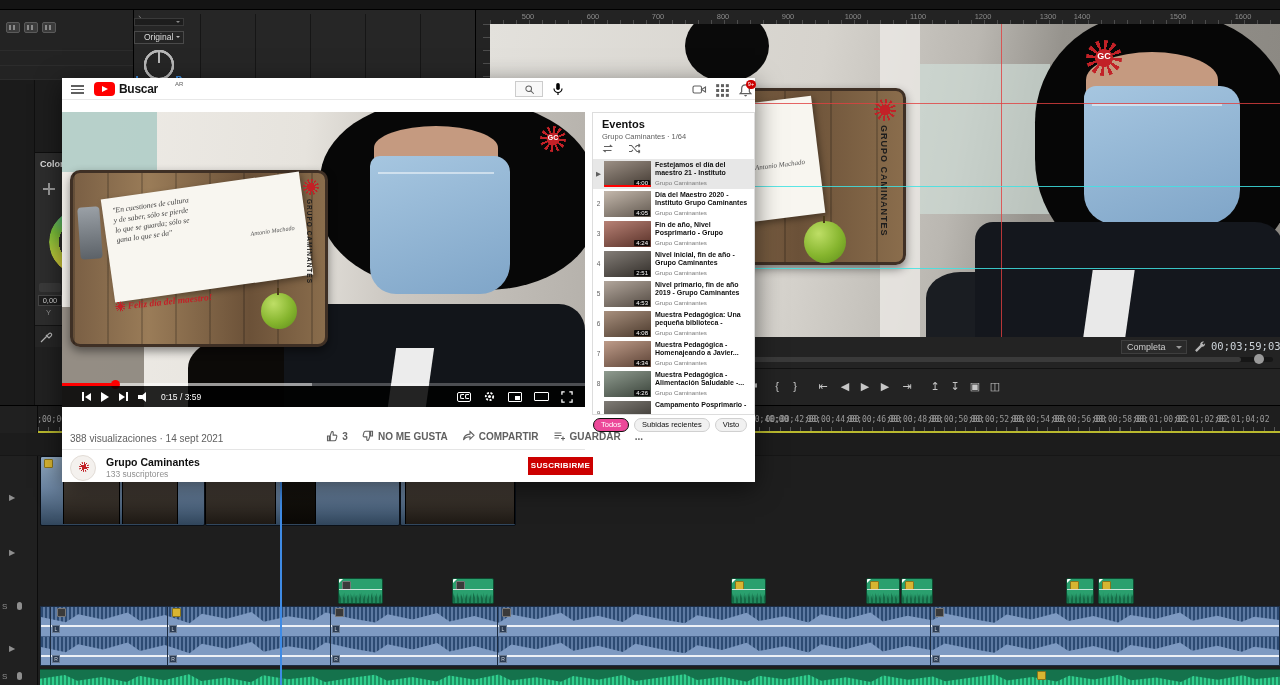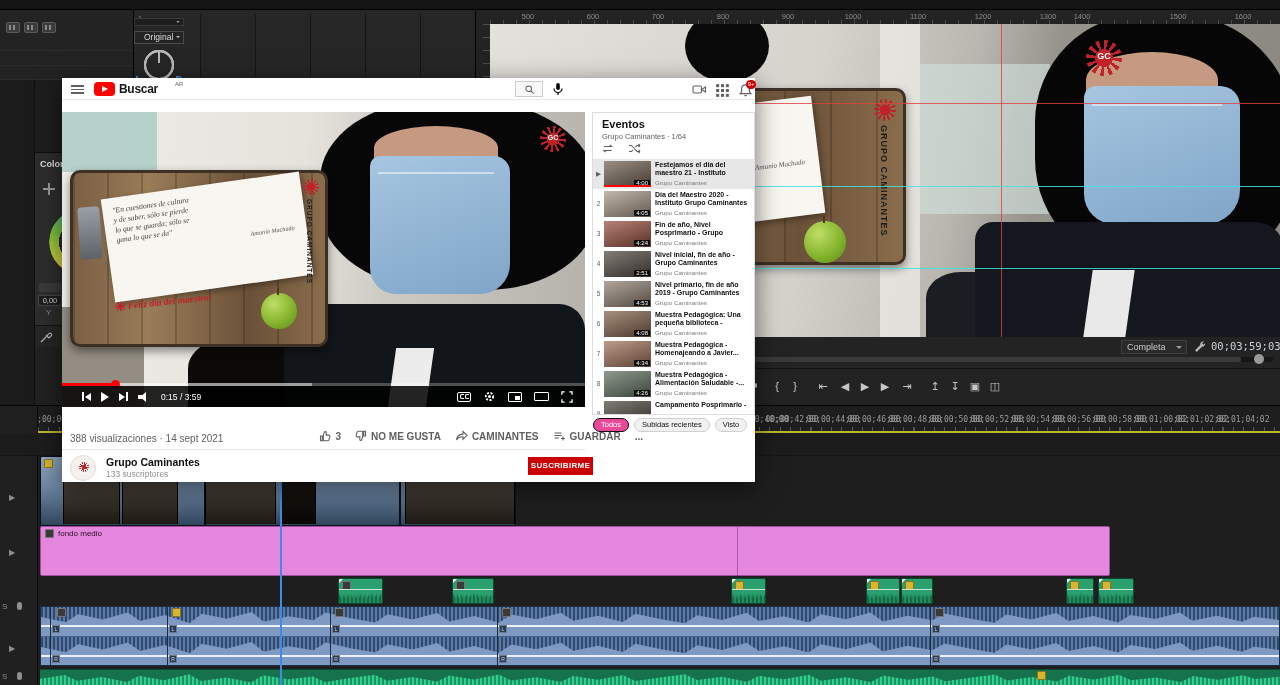--- a/index.html
+++ b/index.html
@@ -506,27 +506,20 @@
 
       <div class="v2photo" style="left: 63px; width: 57px;"></div>
           <div class="v2photo" style="left: 122px; width: 56px;"></div>
           <div class="v2photo" style="left: 205px; width: 71px;"></div>
           <div class="v2photo dark" style="left: 281px; width: 35px;"></div>
           <div class="v2photo" style="left: 405px; width: 110px;"></div>
         </div>
       <div class="fxb yellow" style="left:44px;top:3px"></div>
     </div>
 
-    <div class="lane" id="lane-v1">
-      <div class="pinkclip">
-        <div class="fxb" style="left:4px;top:2px"></div>
-        <div class="nm">fondo medio</div>
-        <div class="cut"></div>
-      </div>
-    </div>
 
     <div class="lane" id="lane-a3">
       <div>
 
           <div class="gclip" style="left: 338px; width: 45px;">
             <div class="tri"></div>
             <div class="fxb gray" style="left:3px;top:2px"></div>
             <div class="vol"></div>
             <div class="waveU" style="height:12px;background:repeating-linear-gradient(90deg,#156b47 0 2px,rgba(21,107,71,.4) 2px 4px)"></div>
           </div>
@@ -770,21 +763,21 @@
       <div class="act">
         <svg width="12" height="12" viewBox="0 0 12 12" style="transform:rotate(180deg)">
             <path d="M1.5 6h1.8v4.8H1.5zM4.3 10.8h4.2c.8 0 1.3-.5 1.5-1.2l.8-3c.2-.8-.3-1.5-1.1-1.5H7.2V2.6c0-1-1.3-1.4-1.8-.5L4.3 5.4z" fill="none" stroke="#606060" stroke-width="1.1"></path>
           </svg>
         <span>NO ME GUSTA</span>
       </div>
       <div class="act">
         <svg width="13" height="12" viewBox="0 0 13 12">
             <path d="M8 1.5l4 3.8-4 3.8V6.8C4.8 6.8 2.7 7.9 1.5 10 1.8 6.4 4.3 4.3 8 4.1z" fill="none" stroke="#606060" stroke-width="1.1"></path>
           </svg>
-        <span>CAMINANTES</span>
+        <span>COMPARTIR</span>
       </div>
       <div class="act">
         <svg width="13" height="12" viewBox="0 0 13 12">
             <path d="M1.5 3h7M1.5 5.5h7M1.5 8h4.5M10 6.5v4M8 8.5h4" fill="none" stroke="#606060" stroke-width="1.1"></path>
           </svg>
         <span>GUARDAR</span>
       </div>
       <div class="act">...</div>
     </div>
     <div id="vdivider"></div>

